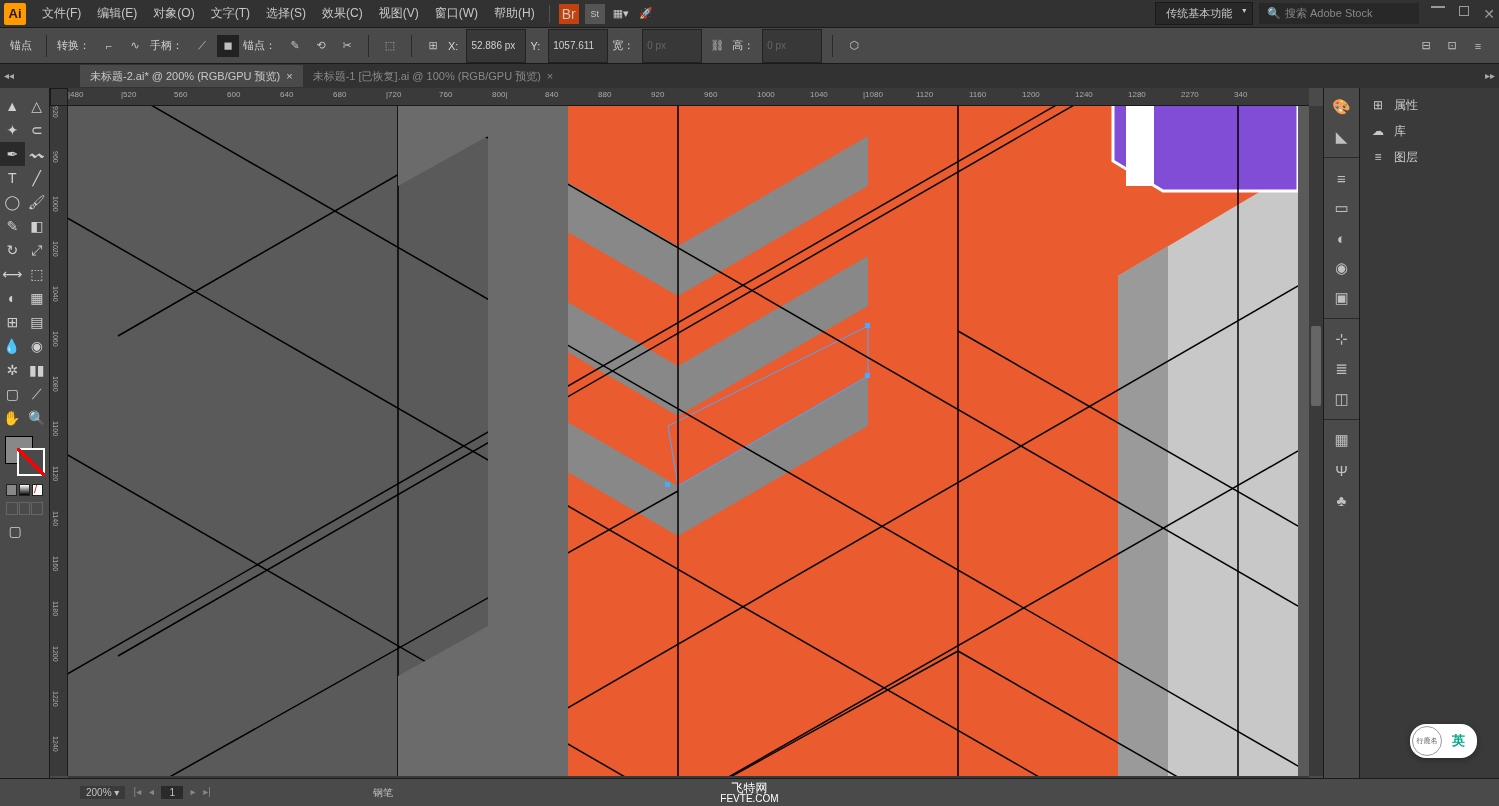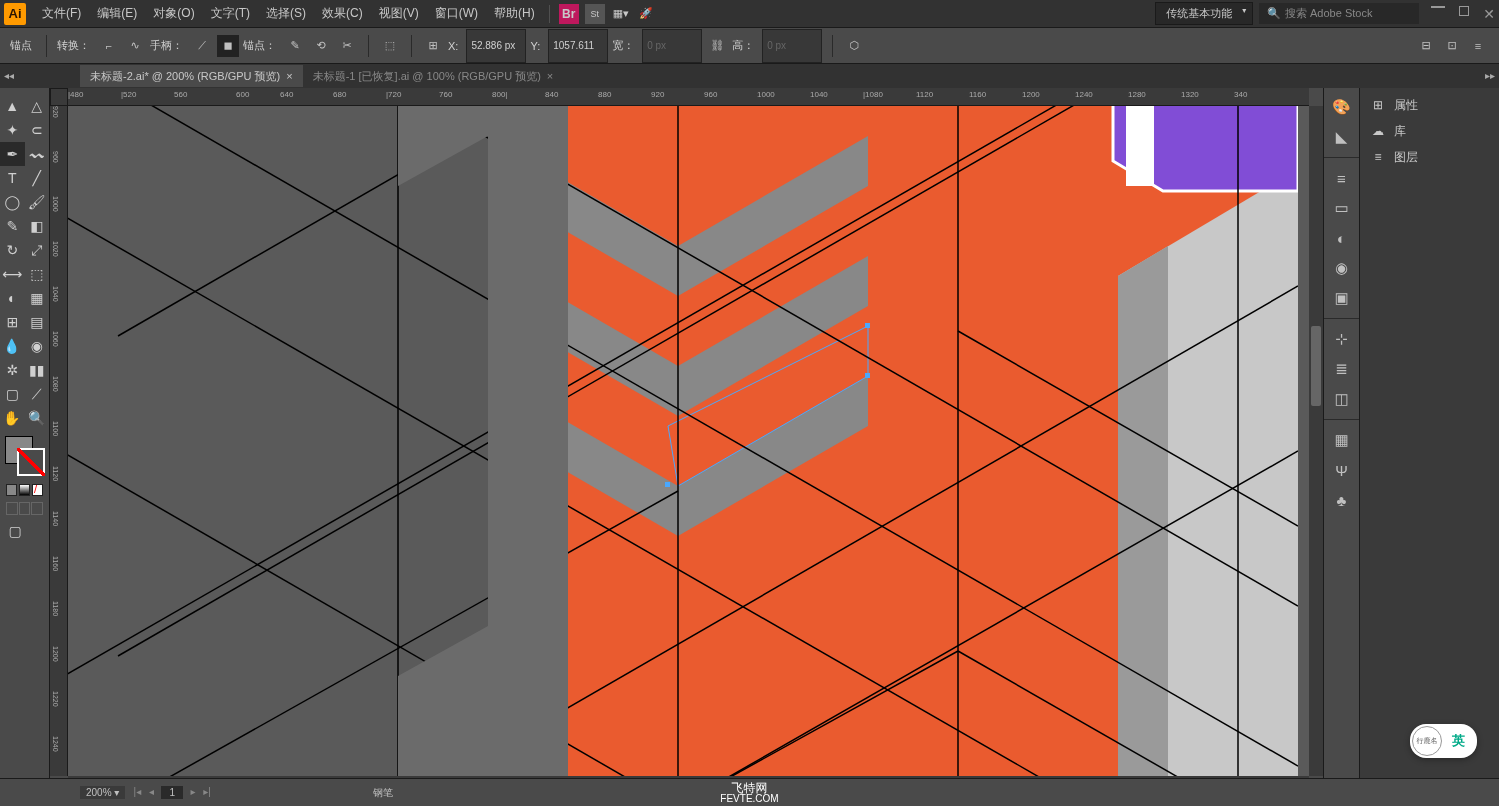--- a/index.html
+++ b/index.html
@@ -90,21 +90,21 @@
   <div class="menu-item">文件(F)</div>
   <div class="menu-item">编辑(E)</div>
   <div class="menu-item">对象(O)</div>
   <div class="menu-item">文字(T)</div>
   <div class="menu-item">选择(S)</div>
   <div class="menu-item">效果(C)</div>
   <div class="menu-item">视图(V)</div>
   <div class="menu-item">窗口(W)</div>
   <div class="menu-item">帮助(H)</div>
   <div class="menu-sep"></div>
-  <div class="menu-icon" style="background:#be185d;font-size:12px;font-weight:bold">Br</div>
+  <div class="menu-icon" style="background:#c2410c;font-size:14px;font-weight:normal">Br</div>
   <div class="menu-icon" style="background:#555;font-size:9px;font-weight:normal">St</div>
   <div class="menu-icon">▦▾</div>
   <div class="menu-icon">🚀</div>
   <div class="menu-spacer"></div>
   <div class="workspace-select">传统基本功能</div>
   <div class="search-stock">
     <span>🔍</span>
     <span>搜索 Adobe Stock</span>
   </div>
   <div class="win-controls">
@@ -242,39 +242,39 @@
       <div class="tool-btn" style="width:18px;height:16px">▢</div>
     </div>
   </div>
 
   <div class="canvas-wrap">
     <div class="ruler-corner"></div>
     <div class="ruler-h" id="ruler-h">
         <span class="ruler-tick-h" style="left: 0px;">|480</span>
         <span class="ruler-tick-h" style="left: 53px;">|520</span>
         <span class="ruler-tick-h" style="left: 106px;">560</span>
-        <span class="ruler-tick-h" style="left: 159px; margin-left: 9px;">600</span>
+        <span class="ruler-tick-h" style="left: 159px;">600</span>
         <span class="ruler-tick-h" style="left: 212px;">640</span>
         <span class="ruler-tick-h" style="left: 265px;">680</span>
         <span class="ruler-tick-h" style="left: 318px;">|720</span>
         <span class="ruler-tick-h" style="left: 371px;">760</span>
         <span class="ruler-tick-h" style="left: 424px;">800|</span>
         <span class="ruler-tick-h" style="left: 477px;">840</span>
         <span class="ruler-tick-h" style="left: 530px;">880</span>
         <span class="ruler-tick-h" style="left: 583px;">920</span>
         <span class="ruler-tick-h" style="left: 636px;">960</span>
         <span class="ruler-tick-h" style="left: 689px;">1000</span>
         <span class="ruler-tick-h" style="left: 742px;">1040</span>
         <span class="ruler-tick-h" style="left: 795px;">|1080</span>
         <span class="ruler-tick-h" style="left: 848px;">1120</span>
         <span class="ruler-tick-h" style="left: 901px;">1160</span>
         <span class="ruler-tick-h" style="left: 954px;">1200</span>
         <span class="ruler-tick-h" style="left: 1007px;">1240</span>
         <span class="ruler-tick-h" style="left: 1060px;">1280</span>
-        <span class="ruler-tick-h" style="left: 1113px;">1320</span>
+        <span class="ruler-tick-h" style="left: 1113px;">2270</span>
         <span class="ruler-tick-h" style="left: 1166px;">340</span>
       </div>
     <div class="ruler-v" id="ruler-v">
         <span class="ruler-tick-v" style="top: 0px;">920</span>
         <span class="ruler-tick-v" style="top: 45px;">960</span>
         <span class="ruler-tick-v" style="top: 90px;">1000</span>
         <span class="ruler-tick-v" style="top: 135px;">1020</span>
         <span class="ruler-tick-v" style="top: 180px;">1040</span>
         <span class="ruler-tick-v" style="top: 225px;">1060</span>
         <span class="ruler-tick-v" style="top: 270px;">1080</span>

